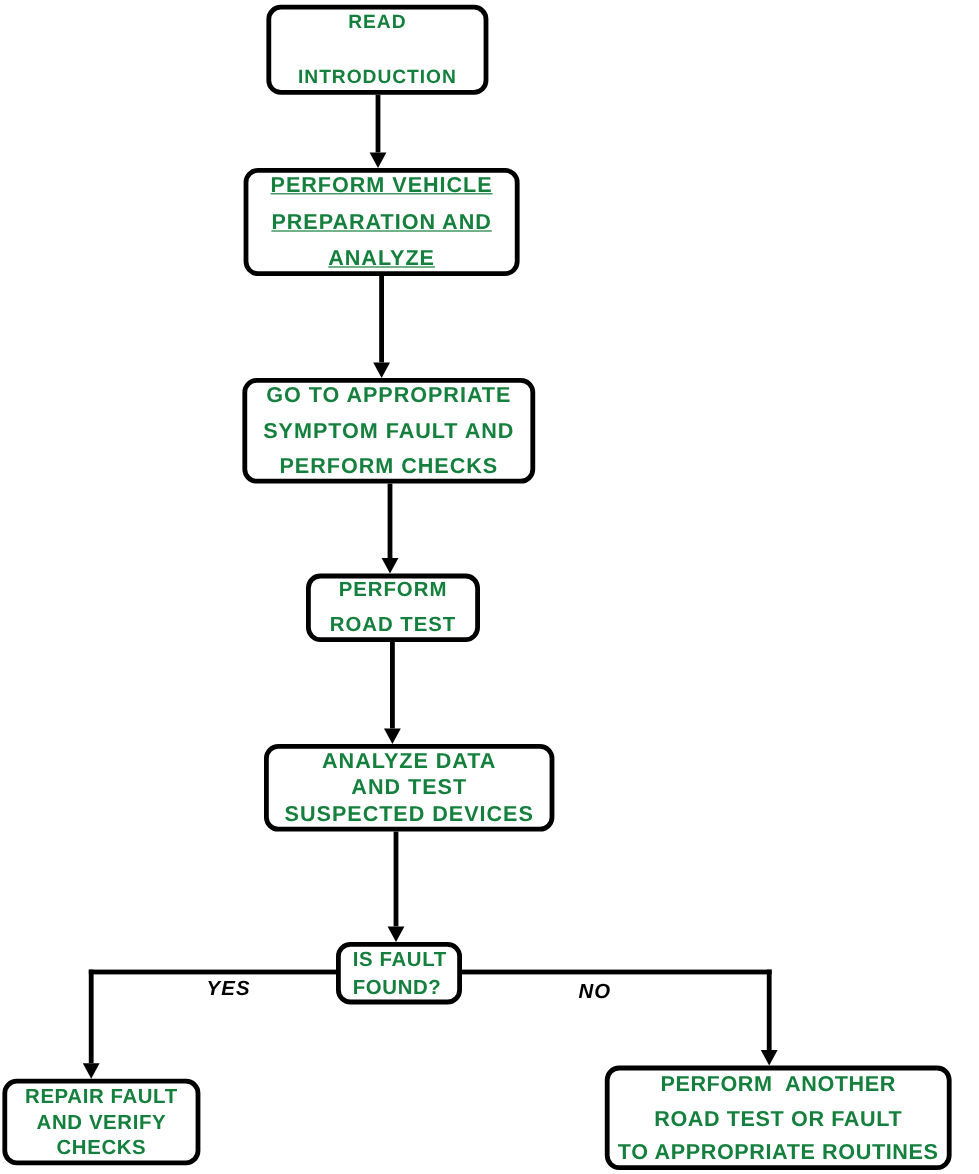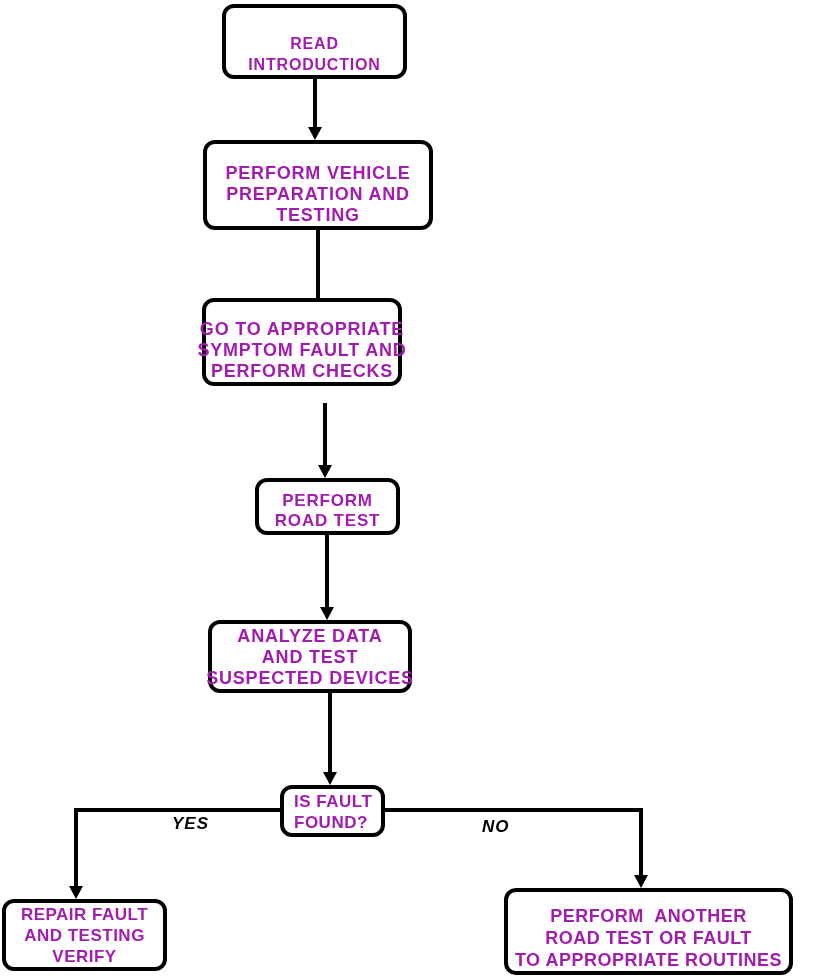--- a/index.html
+++ b/index.html
@@ -16,24 +16,24 @@
     overflow: hidden;
   }
   .node {
     position: absolute;
     box-sizing: border-box;
     border: 4px solid #000000;
     border-radius: 12px;
     background: #ffffff;
     display: flex;
     flex-direction: column;
-    justify-content: flex-end;
+    justify-content: space-between;
     align-items: center;
     text-align: center;
-    color: #a21caf;
+    color: #15803d;
     font-weight: bold;
   }
   .node .nline {
     white-space: pre;
     line-height: 21px;
     letter-spacing: 0.8px;
   }
   .fs16 { font-size: 16px; }
   .fs17 { font-size: 17px; }
   .fs18 { font-size: 18px; }
@@ -76,47 +76,47 @@
 <div class="canvas">
 
   <div class="node fs16" style="left:222px; top:4px; width:185px; height:75px;">
     <div class="nline">READ</div>
     <div class="nline">INTRODUCTION</div>
   </div>
 
   <div class="vline" style="left:313px; top:79px; height:48px;"></div>
   <div class="ah-down" style="left:308px; top:127px;"></div>
 
-  <div class="node fs18" style="left:203px; top:140px; width:230px; height:90px;">
+  <div class="node fs18" style="left:203px; top:140px; width:230px; height:90px;text-decoration:underline;">
     <div class="nline">PERFORM VEHICLE</div>
     <div class="nline">PREPARATION AND</div>
-    <div class="nline">TESTING</div>
+    <div class="nline">ANALYZE</div>
   </div>
 
   <div class="vline" style="left:316px; top:230px; height:72px;"></div>
   <div class="ah-down" style="left:311px; top:302px;"></div>
 
-  <div class="node fs18" style="left:202px; top:298px; width:200px; height:88px;">
+  <div class="node fs18" style="left:202px; top:315px; width:244px; height:88px;">
     <div class="nline">GO TO APPROPRIATE</div>
     <div class="nline">SYMPTOM FAULT AND</div>
     <div class="nline">PERFORM CHECKS</div>
   </div>
 
   <div class="vline" style="left:323px; top:403px; height:62px;"></div>
   <div class="ah-down" style="left:318px; top:465px;"></div>
 
   <div class="node fs17" style="left:255px; top:478px; width:145px; height:57px;">
     <div class="nline" style="line-height:20px;">PERFORM</div>
     <div class="nline" style="line-height:20px;">ROAD TEST</div>
   </div>
 
   <div class="vline" style="left:325px; top:535px; height:72px;"></div>
   <div class="ah-down" style="left:320px; top:607px;"></div>
 
-  <div class="node fs18" style="left:208px; top:620px; width:204px; height:73px;">
+  <div class="node fs18" style="left:220px; top:620px; width:242px; height:73px;">
     <div class="nline" style="line-height:21px;">ANALYZE DATA</div>
     <div class="nline" style="line-height:21px;">AND TEST</div>
     <div class="nline" style="line-height:21px;">SUSPECTED DEVICES</div>
   </div>
 
   <div class="vline" style="left:328px; top:693px; height:79px;"></div>
   <div class="ah-down" style="left:323px; top:772px;"></div>
 
   <div class="node fs17 align-left" style="left:280px; top:785px; width:105px; height:52px;padding-left:10px;">
     <div class="nline" style="line-height:21px; letter-spacing:0.5px;">IS FAULT</div>
@@ -128,22 +128,22 @@
   <div class="ah-down" style="left:69px; top:886px;"></div>
   <div class="edge-label" style="left:172px; top:814px;">YES</div>
 
   <div class="hline" style="left:385px; top:808px; width:258px;"></div>
   <div class="vline" style="left:639px; top:808px; height:67px;"></div>
   <div class="ah-down" style="left:634px; top:875px;"></div>
   <div class="edge-label" style="left:482px; top:817px;">NO</div>
 
   <div class="node fs17" style="left:2px; top:899px; width:165px; height:72px;">
     <div class="nline" style="line-height:21px; letter-spacing:0.5px;">REPAIR FAULT</div>
-    <div class="nline" style="line-height:21px; letter-spacing:0.5px;">AND TESTING</div>
-    <div class="nline" style="line-height:21px; letter-spacing:0.5px;">VERIFY</div>
+    <div class="nline" style="line-height:21px; letter-spacing:0.5px;">AND VERIFY</div>
+    <div class="nline" style="line-height:21px; letter-spacing:0.5px;">CHECKS</div>
   </div>
 
   <div class="node fs18" style="left:504px; top:888px; width:289px; height:87px;">
     <div class="nline" style="line-height:22px; letter-spacing:0.5px;">PERFORM  ANOTHER</div>
     <div class="nline" style="line-height:22px; letter-spacing:0.5px;">ROAD TEST OR FAULT</div>
     <div class="nline" style="line-height:22px; letter-spacing:0.5px;">TO APPROPRIATE ROUTINES</div>
   </div>
 
 </div>
 

